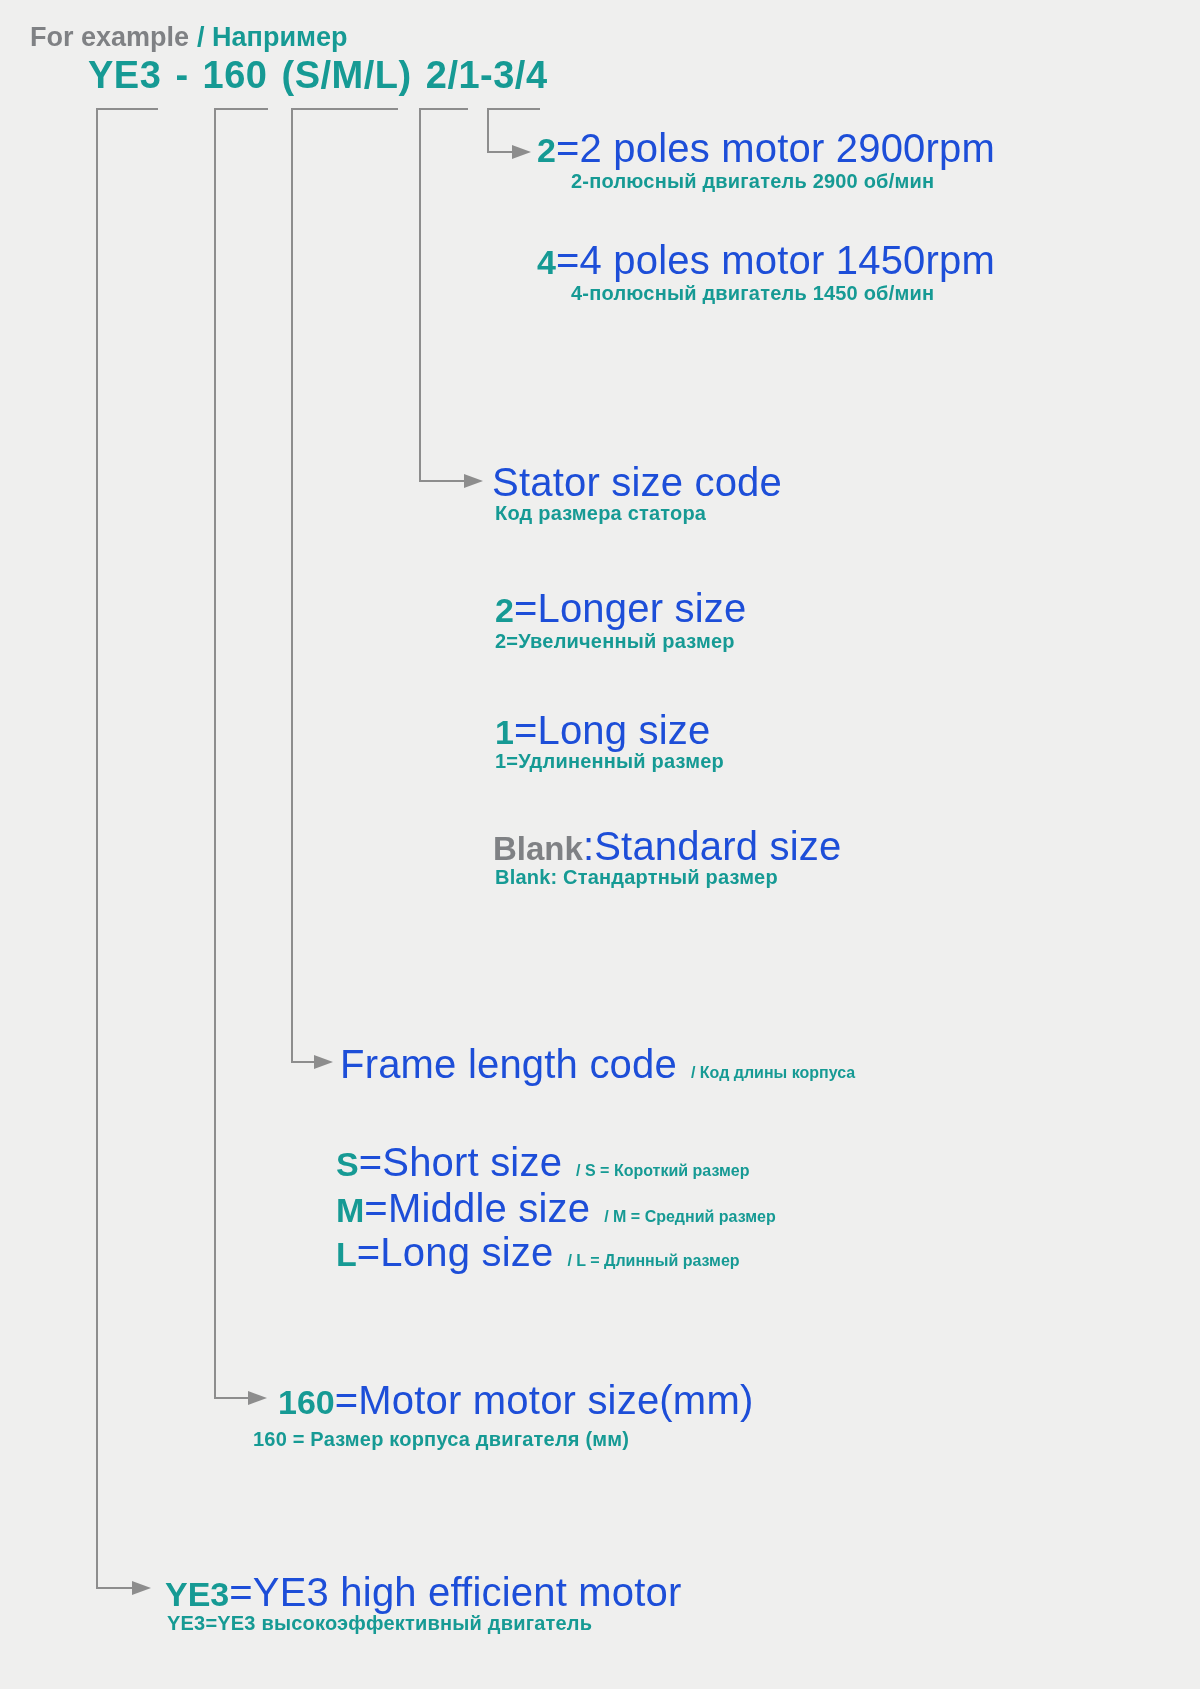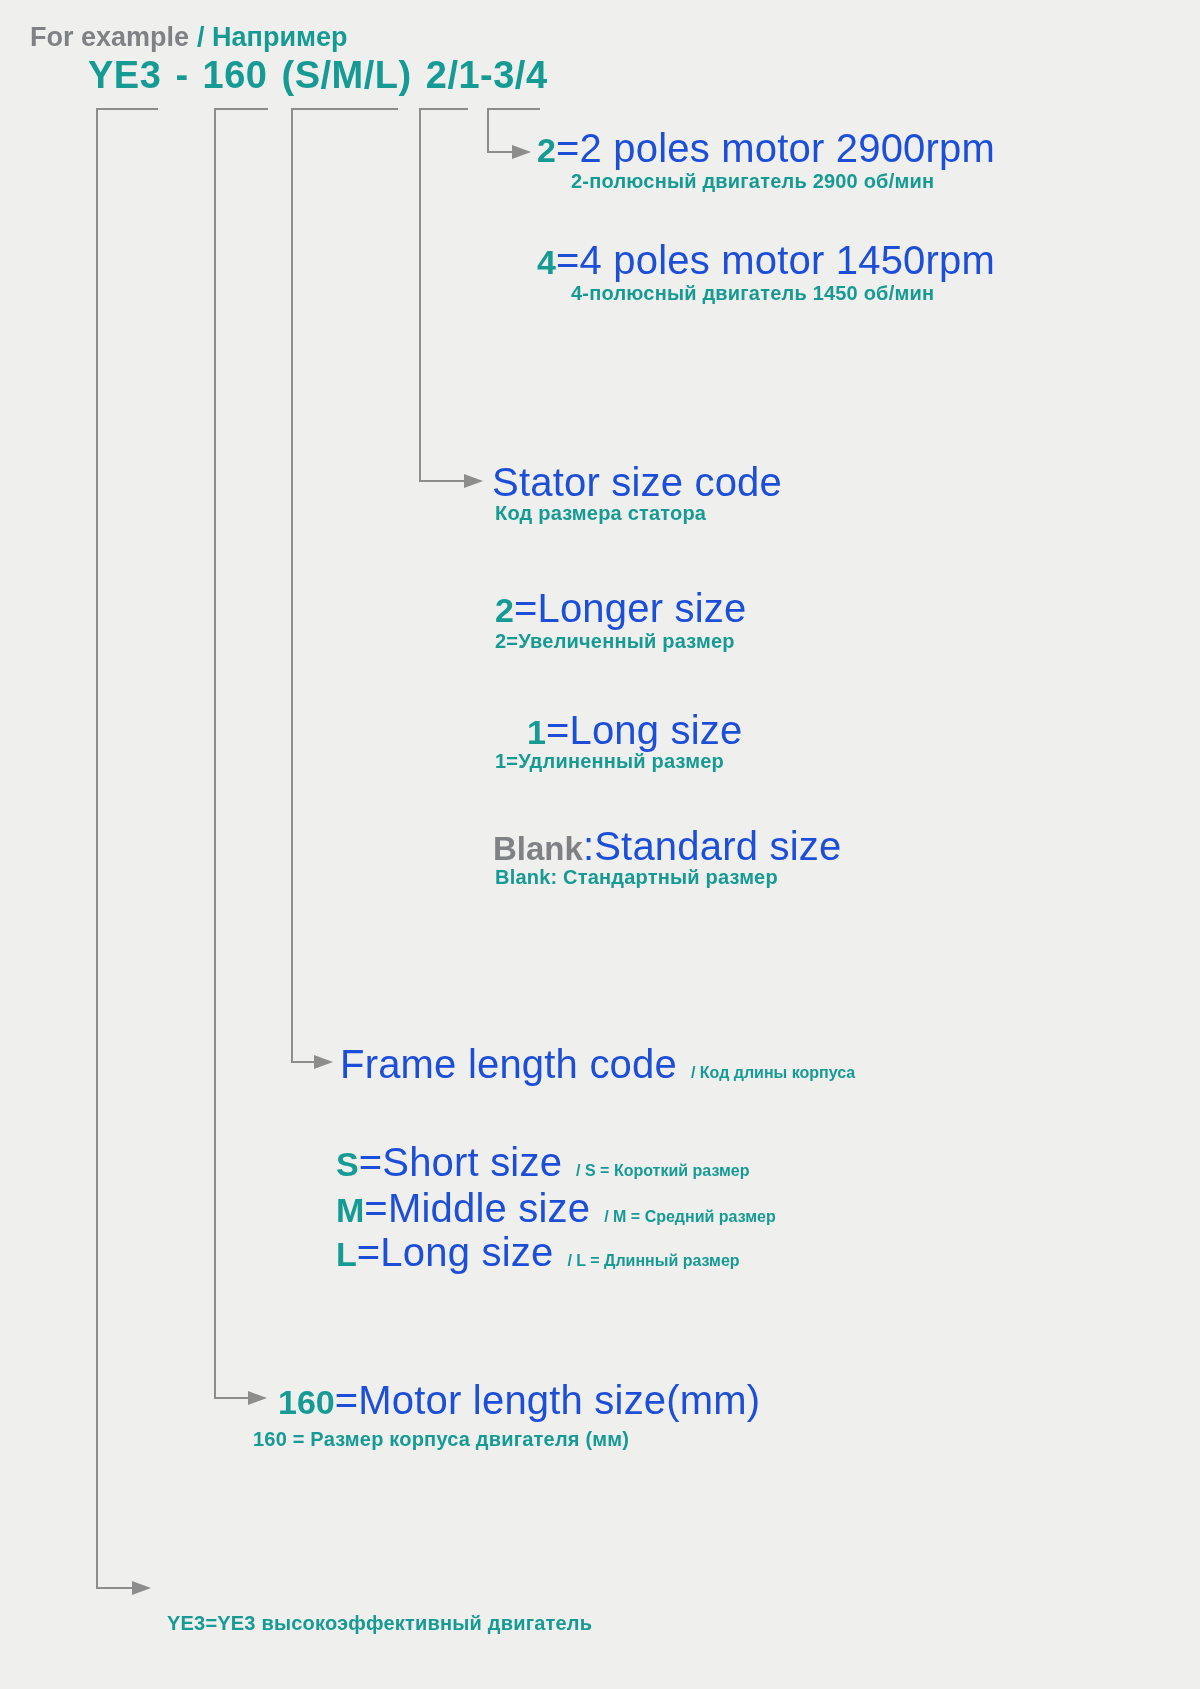--- a/index.html
+++ b/index.html
@@ -83,21 +83,21 @@
   <div class="abs ru" style="left:571px;top:282px;">4-полюсный двигатель 1450 об/мин</div>
 
   <div class="abs en" style="left:492px;top:460px;">Stator size code</div>
   <div class="abs ru" style="left:495px;top:502px;">Код размера статора</div>
 
   <div class="abs" style="left:495px;top:586px;">
     <span class="key">2</span><span class="en">=Longer size</span>
   </div>
   <div class="abs ru" style="left:495px;top:630px;">2=Увеличенный размер</div>
 
-  <div class="abs" style="left:495px;top:708px;margin-left:32px;">
+  <div class="abs" style="left:495px;top:708px;">
     <span class="key">1</span><span class="en">=Long size</span>
   </div>
   <div class="abs ru" style="left:495px;top:750px;">1=Удлиненный размер</div>
 
   <div class="abs" style="left:493px;top:824px;">
     <span class="key-gray">Blank</span><span class="en">:Standard size</span>
   </div>
   <div class="abs ru" style="left:495px;top:866px;">Blank: Стандартный размер</div>
 
   <div class="abs" style="left:340px;top:1042px;">
@@ -108,19 +108,22 @@
     <span class="key">M</span><span class="en">=Middle size</span><span class="ru-inline">/ M = Средний размер</span>
   </div>
   <div class="abs" style="left:336px;top:1140px;">
     <span class="key">S</span><span class="en">=Short size</span><span class="ru-inline">/ S = Короткий размер</span>
   </div>
   <div class="abs" style="left:336px;top:1230px;">
     <span class="key">L</span><span class="en">=Long size</span><span class="ru-inline">/ L = Длинный размер</span>
   </div>
 
   <div class="abs" style="left:278px;top:1378px;">
-    <span class="key">160</span><span class="en">=Motor length size(mm)</span>
+    <span class="key">160</span><span class="en">=Motor motor size(mm)</span>
   </div>
   <div class="abs ru" style="left:253px;top:1428px;">160 = Размер корпуса двигателя (мм)</div>
 
+  <div class="abs" style="left:165px;top:1570px;">
+    <span class="key">YE3</span><span class="en">=YE3 high efficient motor</span>
+  </div>
   <div class="abs ru" style="left:167px;top:1612px;">YE3=YE3 высокоэффективный двигатель</div>
 
 </div>
 
 </body></html>

